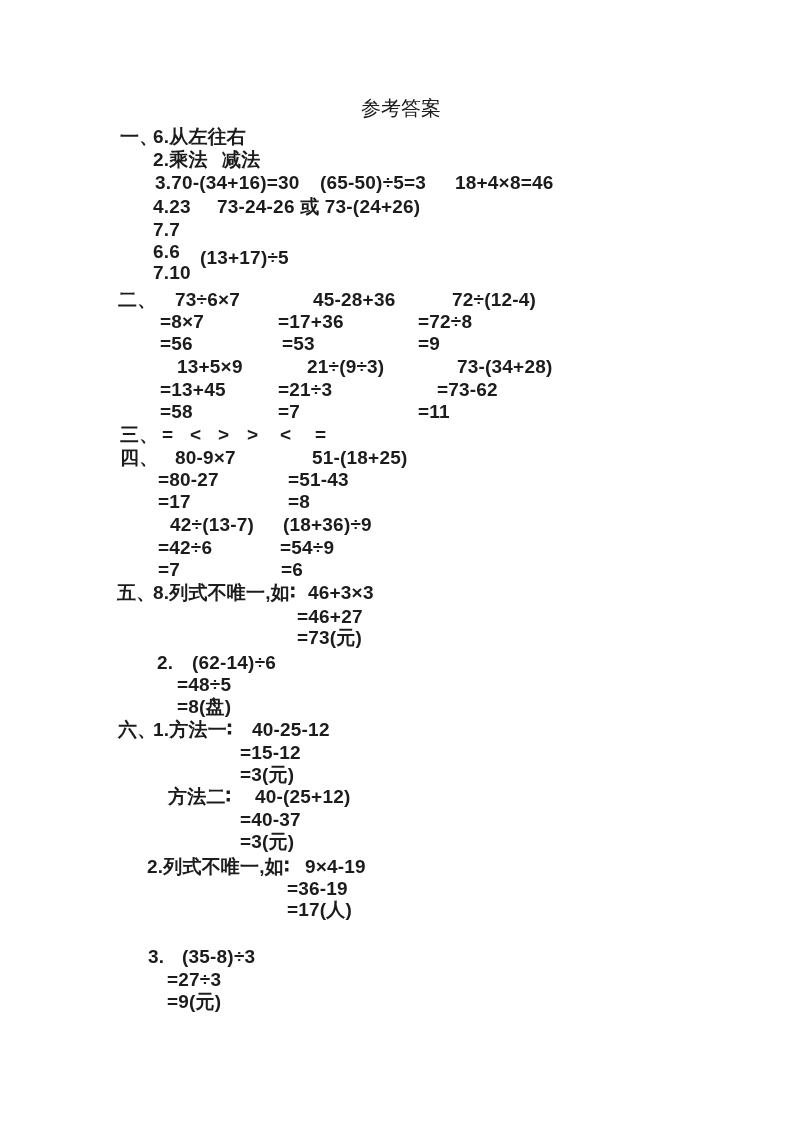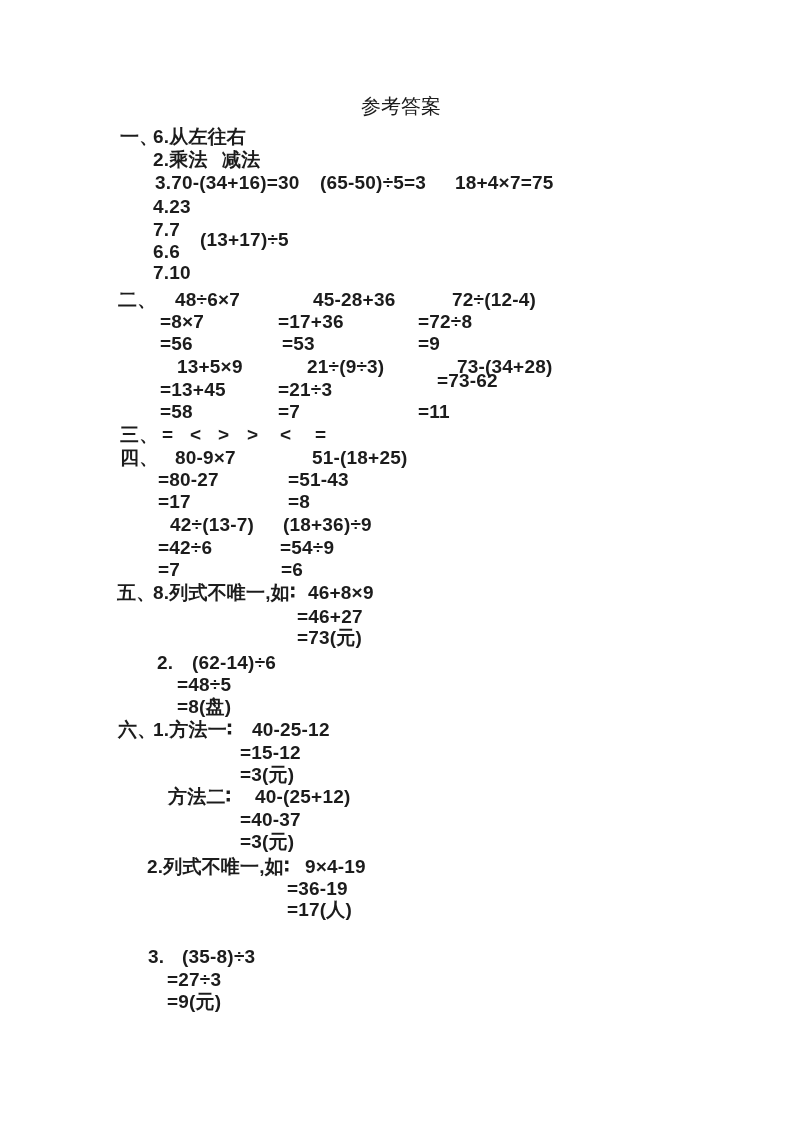--- a/index.html
+++ b/index.html
@@ -3,60 +3,61 @@
 <meta charset="utf-8">
 <style>
   html,body { margin:0; padding:0; background:#ffffff; }
   .page {
     position:relative; width:793px; height:1122px; background:#ffffff; overflow:hidden;
     font-family:"Liberation Sans","DejaVu Sans",sans-serif;
     font-weight:700; font-size:19px; color:#1c1c1c;
   }
   .t { position:absolute; white-space:nowrap; line-height:1; letter-spacing:0.2px; }
   .title {
-    font-family:Liberation Mono, monospace;
+    font-family:Liberation Serif, serif;
     font-weight:400; font-size:20px; letter-spacing:0;
   }
 </style>
 </head>
 <body>
 
 <div class="page">
 
   <span class="t title" style="left:361px;top:98px">参考答案</span>
 
   <span class="t" style="left:120px;top:127px">一、</span>
   <span class="t" style="left:153px;top:127px">6.从左往右</span>
   <span class="t" style="left:153px;top:150px">2.乘法</span>
   <span class="t" style="left:222px;top:150px">减法</span>
   <span class="t" style="left:155px;top:173px">3.70-(34+16)=30</span>
   <span class="t" style="left:320px;top:173px">(65-50)÷5=3</span>
-  <span class="t" style="left:455px;top:173px">18+4×7=75</span>
+  <span class="t" style="left:455px;top:173px">18+4×8=46</span>
   <span class="t" style="left:153px;top:197px">4.23</span>
+  <span class="t" style="left:217px;top:197px">73-24-26 或 73-(24+26)</span>
   <span class="t" style="left:153px;top:220px">7.7</span>
   <span class="t" style="left:153px;top:242px">6.6</span>
-  <span class="t" style="left:200px;top:230px">(13+17)÷5</span>
+  <span class="t" style="left:200px;top:248px">(13+17)÷5</span>
   <span class="t" style="left:153px;top:263px">7.10</span>
 
   <span class="t" style="left:118px;top:290px">二、</span>
-  <span class="t" style="left:175px;top:290px">48÷6×7</span>
+  <span class="t" style="left:175px;top:290px">73÷6×7</span>
   <span class="t" style="left:313px;top:290px">45-28+36</span>
   <span class="t" style="left:452px;top:290px">72÷(12-4)</span>
   <span class="t" style="left:160px;top:312px">=8×7</span>
   <span class="t" style="left:278px;top:312px">=17+36</span>
   <span class="t" style="left:418px;top:312px">=72÷8</span>
   <span class="t" style="left:160px;top:334px">=56</span>
   <span class="t" style="left:282px;top:334px">=53</span>
   <span class="t" style="left:418px;top:334px">=9</span>
   <span class="t" style="left:177px;top:357px">13+5×9</span>
   <span class="t" style="left:307px;top:357px">21÷(9÷3)</span>
   <span class="t" style="left:457px;top:357px">73-(34+28)</span>
   <span class="t" style="left:160px;top:380px">=13+45</span>
   <span class="t" style="left:278px;top:380px">=21÷3</span>
-  <span class="t" style="left:437px;top:371px">=73-62</span>
+  <span class="t" style="left:437px;top:380px">=73-62</span>
   <span class="t" style="left:160px;top:402px">=58</span>
   <span class="t" style="left:278px;top:402px">=7</span>
   <span class="t" style="left:418px;top:402px">=11</span>
 
   <span class="t" style="left:120px;top:425px">三、</span>
   <span class="t" style="left:162px;top:425px">=</span>
   <span class="t" style="left:190px;top:425px">&lt;</span>
   <span class="t" style="left:218px;top:425px">&gt;</span>
   <span class="t" style="left:247px;top:425px">&gt;</span>
   <span class="t" style="left:280px;top:425px">&lt;</span>
@@ -71,21 +72,21 @@
   <span class="t" style="left:288px;top:492px">=8</span>
   <span class="t" style="left:170px;top:515px">42÷(13-7)</span>
   <span class="t" style="left:283px;top:515px">(18+36)÷9</span>
   <span class="t" style="left:158px;top:538px">=42÷6</span>
   <span class="t" style="left:280px;top:538px">=54÷9</span>
   <span class="t" style="left:158px;top:560px">=7</span>
   <span class="t" style="left:281px;top:560px">=6</span>
 
   <span class="t" style="left:117px;top:583px">五、</span>
   <span class="t" style="left:153px;top:583px">8.列式不唯一,如∶</span>
-  <span class="t" style="left:308px;top:583px">46+8×9</span>
+  <span class="t" style="left:308px;top:583px">46+3×3</span>
   <span class="t" style="left:297px;top:607px">=46+27</span>
   <span class="t" style="left:297px;top:628px">=73(元)</span>
   <span class="t" style="left:157px;top:653px">2.</span>
   <span class="t" style="left:192px;top:653px">(62-14)÷6</span>
   <span class="t" style="left:177px;top:675px">=48÷5</span>
   <span class="t" style="left:177px;top:697px">=8(盘)</span>
 
   <span class="t" style="left:118px;top:720px">六、</span>
   <span class="t" style="left:153px;top:720px">1.方法一∶</span>
   <span class="t" style="left:252px;top:720px">40-25-12</span>

